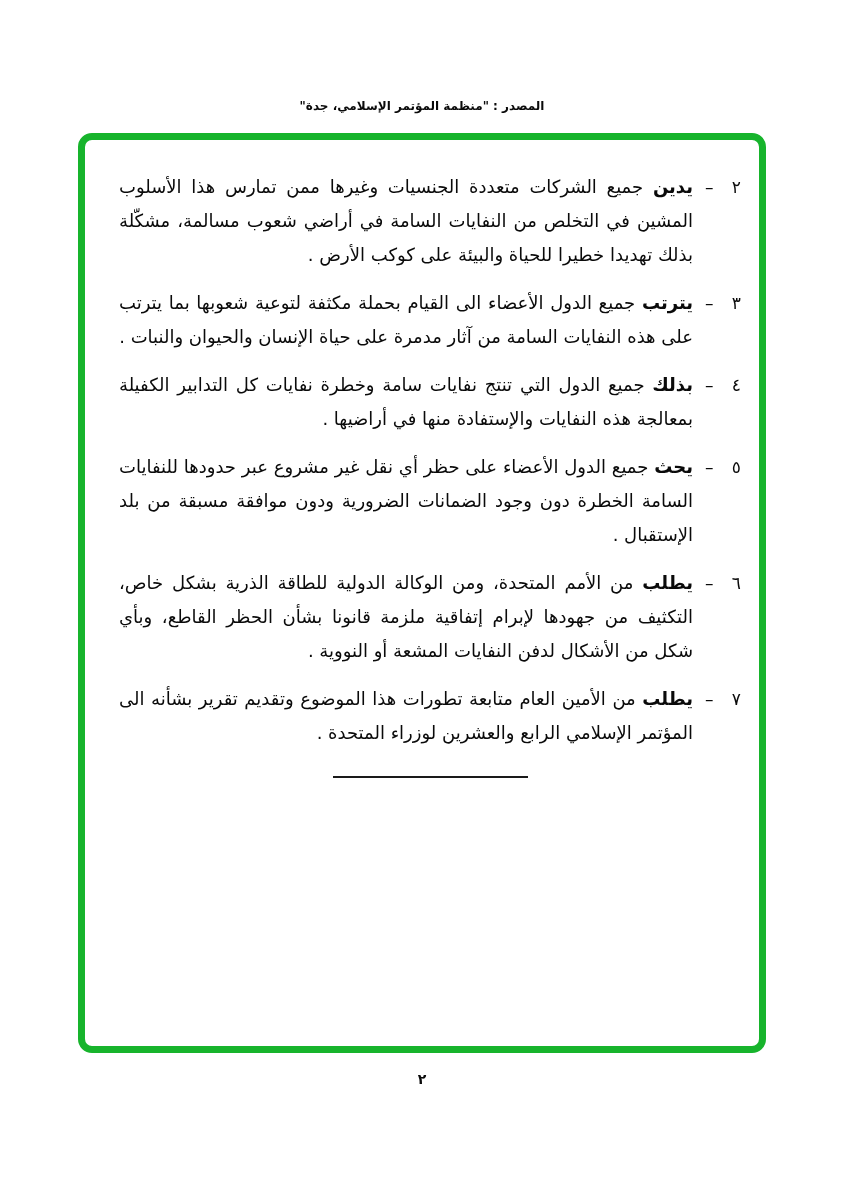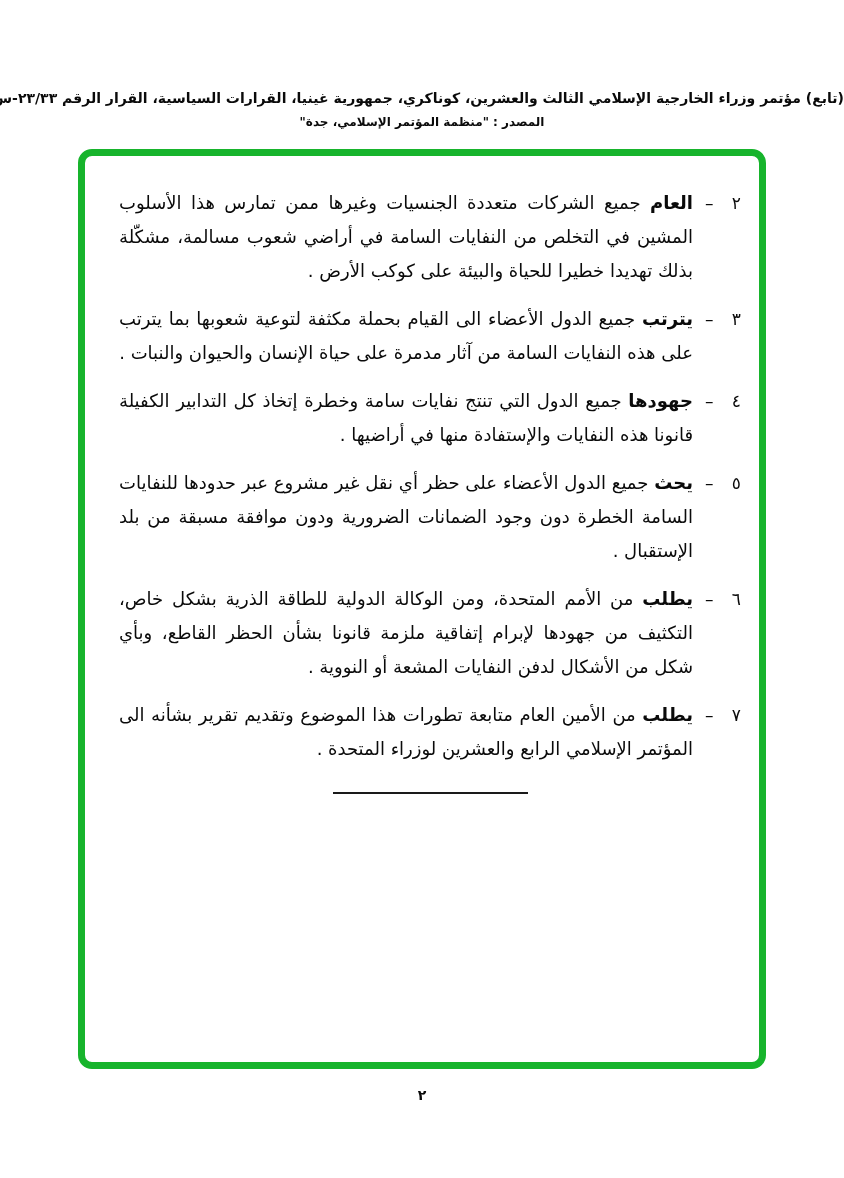--- a/index.html
+++ b/index.html
@@ -70,34 +70,33 @@
     margin-top:16px;
   }
   .page-footer .pnum{font-size:14px;font-weight:bold;}
 </style>
 </head>
 <body>
 
 <div class="page">
 
   <header class="doc-header">
-    <div class="line1">(تابع) مؤتمر وزراء الخارجية الإسلامي الثالث والعشرين، كوناكري، جمهورية غينيا، القرارات السياسية، القرار الرقم ٢٣/٣٣-س</div>
     <div class="line2">المصدر :  "منظمة المؤتمر الإسلامي، جدة"</div>
   </header>
 
   <div class="frame">
     <div class="items">
 
       <div class="item">
         <span class="item-marker">
           <span>٢</span>
           <span>–</span>
         </span>
         <span class="item-body">
-          <span class="kw">العام</span>
+          <span class="kw">يدين</span>
           <span>جميع الشركات متعددة الجنسيات وغيرها ممن تمارس هذا الأسلوب المشين في التخلص من النفايات السامة في أراضي شعوب مسالمة، مشكّلة بذلك تهديدا خطيرا للحياة والبيئة على كوكب الأرض .</span>
         </span>
       </div>
 
       <div class="item">
         <span class="item-marker">
           <span>٣</span>
           <span>–</span>
         </span>
         <span class="item-body">
@@ -105,22 +104,22 @@
           <span>جميع الدول الأعضاء الى القيام بحملة مكثفة لتوعية شعوبها بما يترتب على هذه النفايات السامة من آثار مدمرة على حياة الإنسان والحيوان والنبات .</span>
         </span>
       </div>
 
       <div class="item">
         <span class="item-marker">
           <span>٤</span>
           <span>–</span>
         </span>
         <span class="item-body">
-          <span class="kw">جهودها</span>
-          <span>جميع الدول التي تنتج نفايات سامة وخطرة إتخاذ كل التدابير الكفيلة قانونا هذه النفايات والإستفادة منها في أراضيها .</span>
+          <span class="kw">بذلك</span>
+          <span>جميع الدول التي تنتج نفايات سامة وخطرة نفايات كل التدابير الكفيلة بمعالجة هذه النفايات والإستفادة منها في أراضيها .</span>
         </span>
       </div>
 
       <div class="item">
         <span class="item-marker">
           <span>٥</span>
           <span>–</span>
         </span>
         <span class="item-body">
           <span class="kw">يحث</span>

